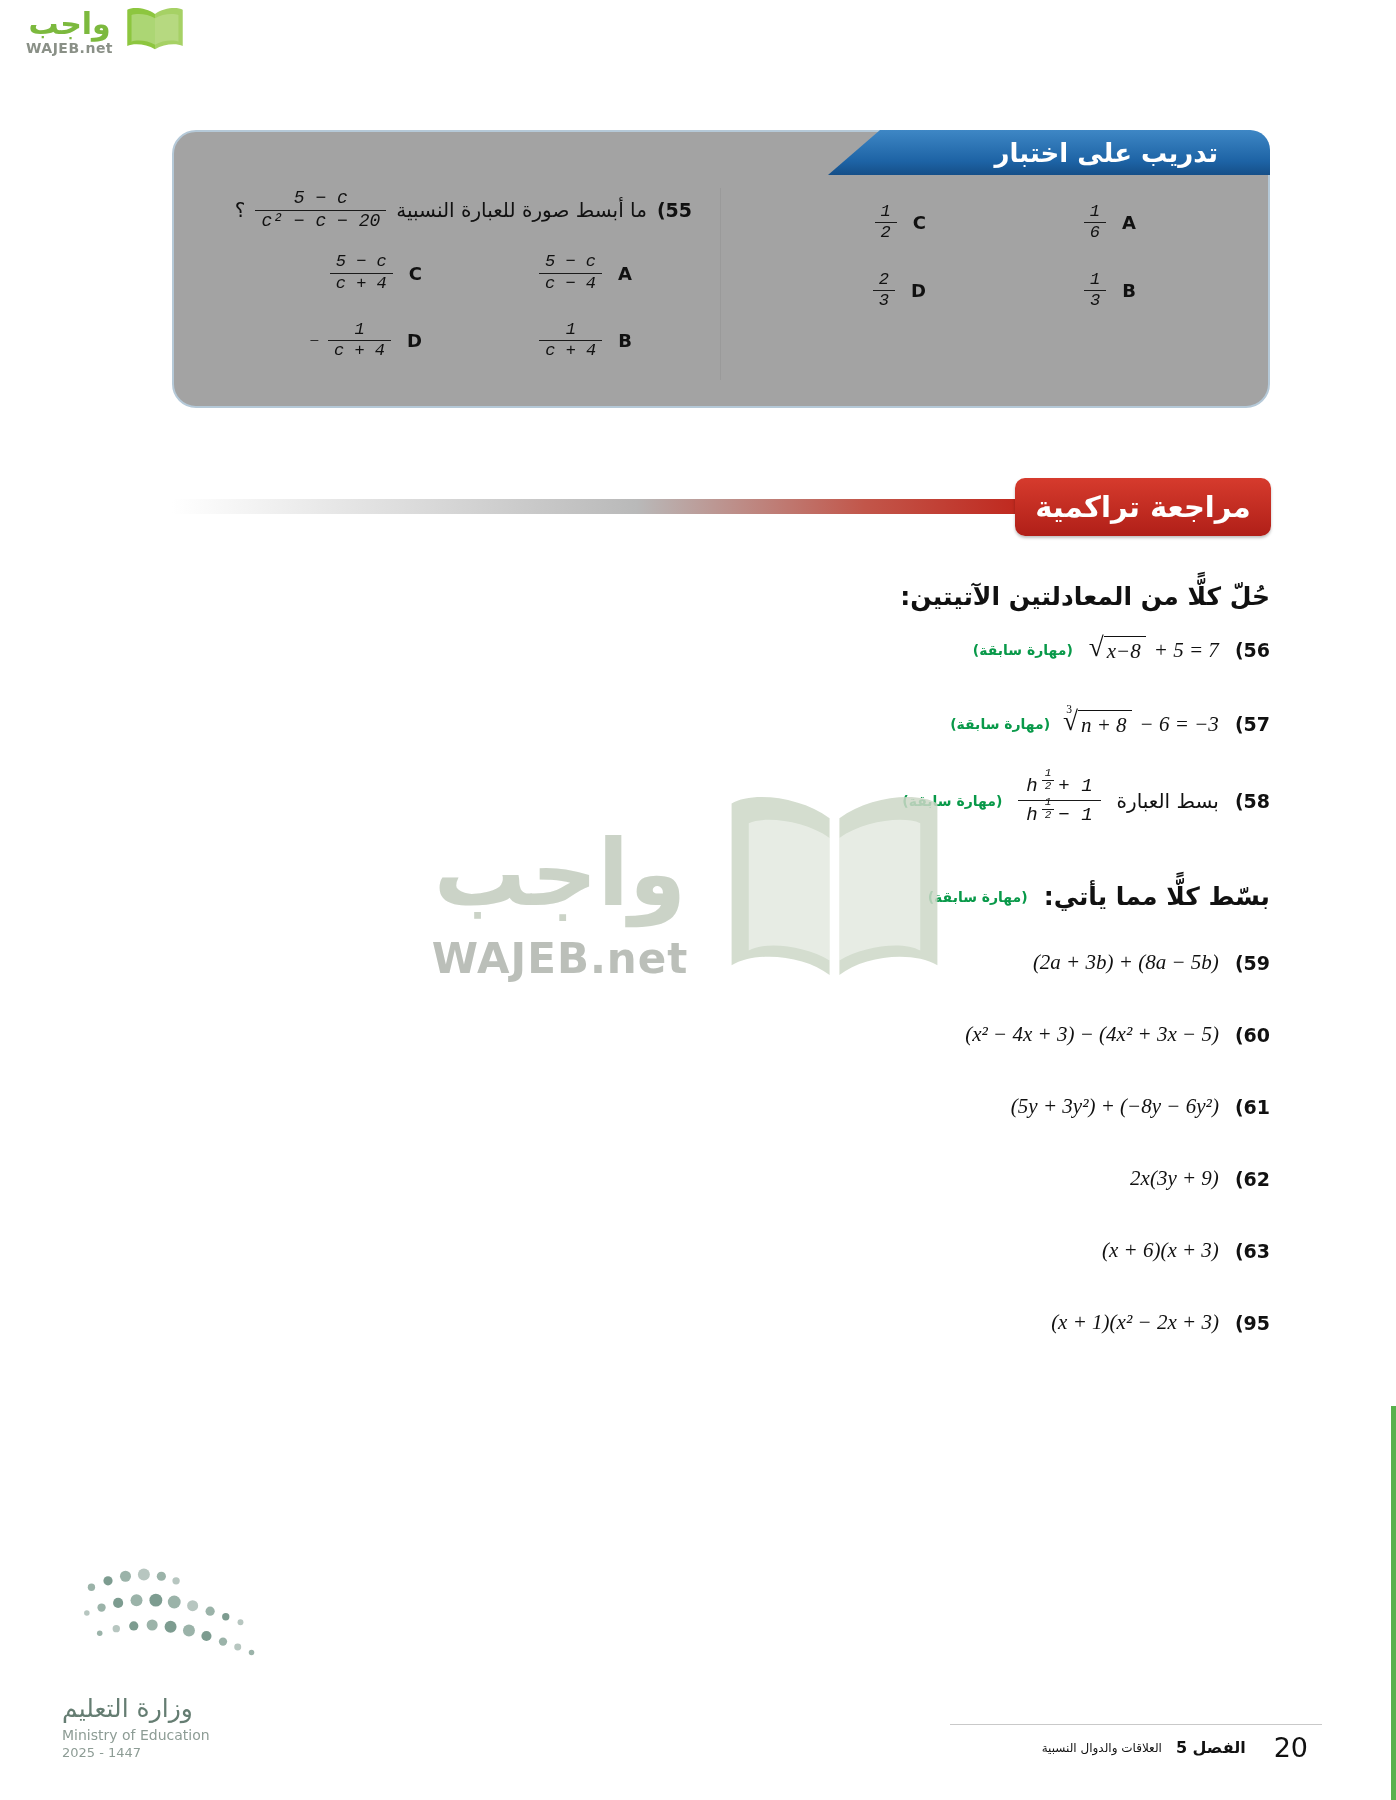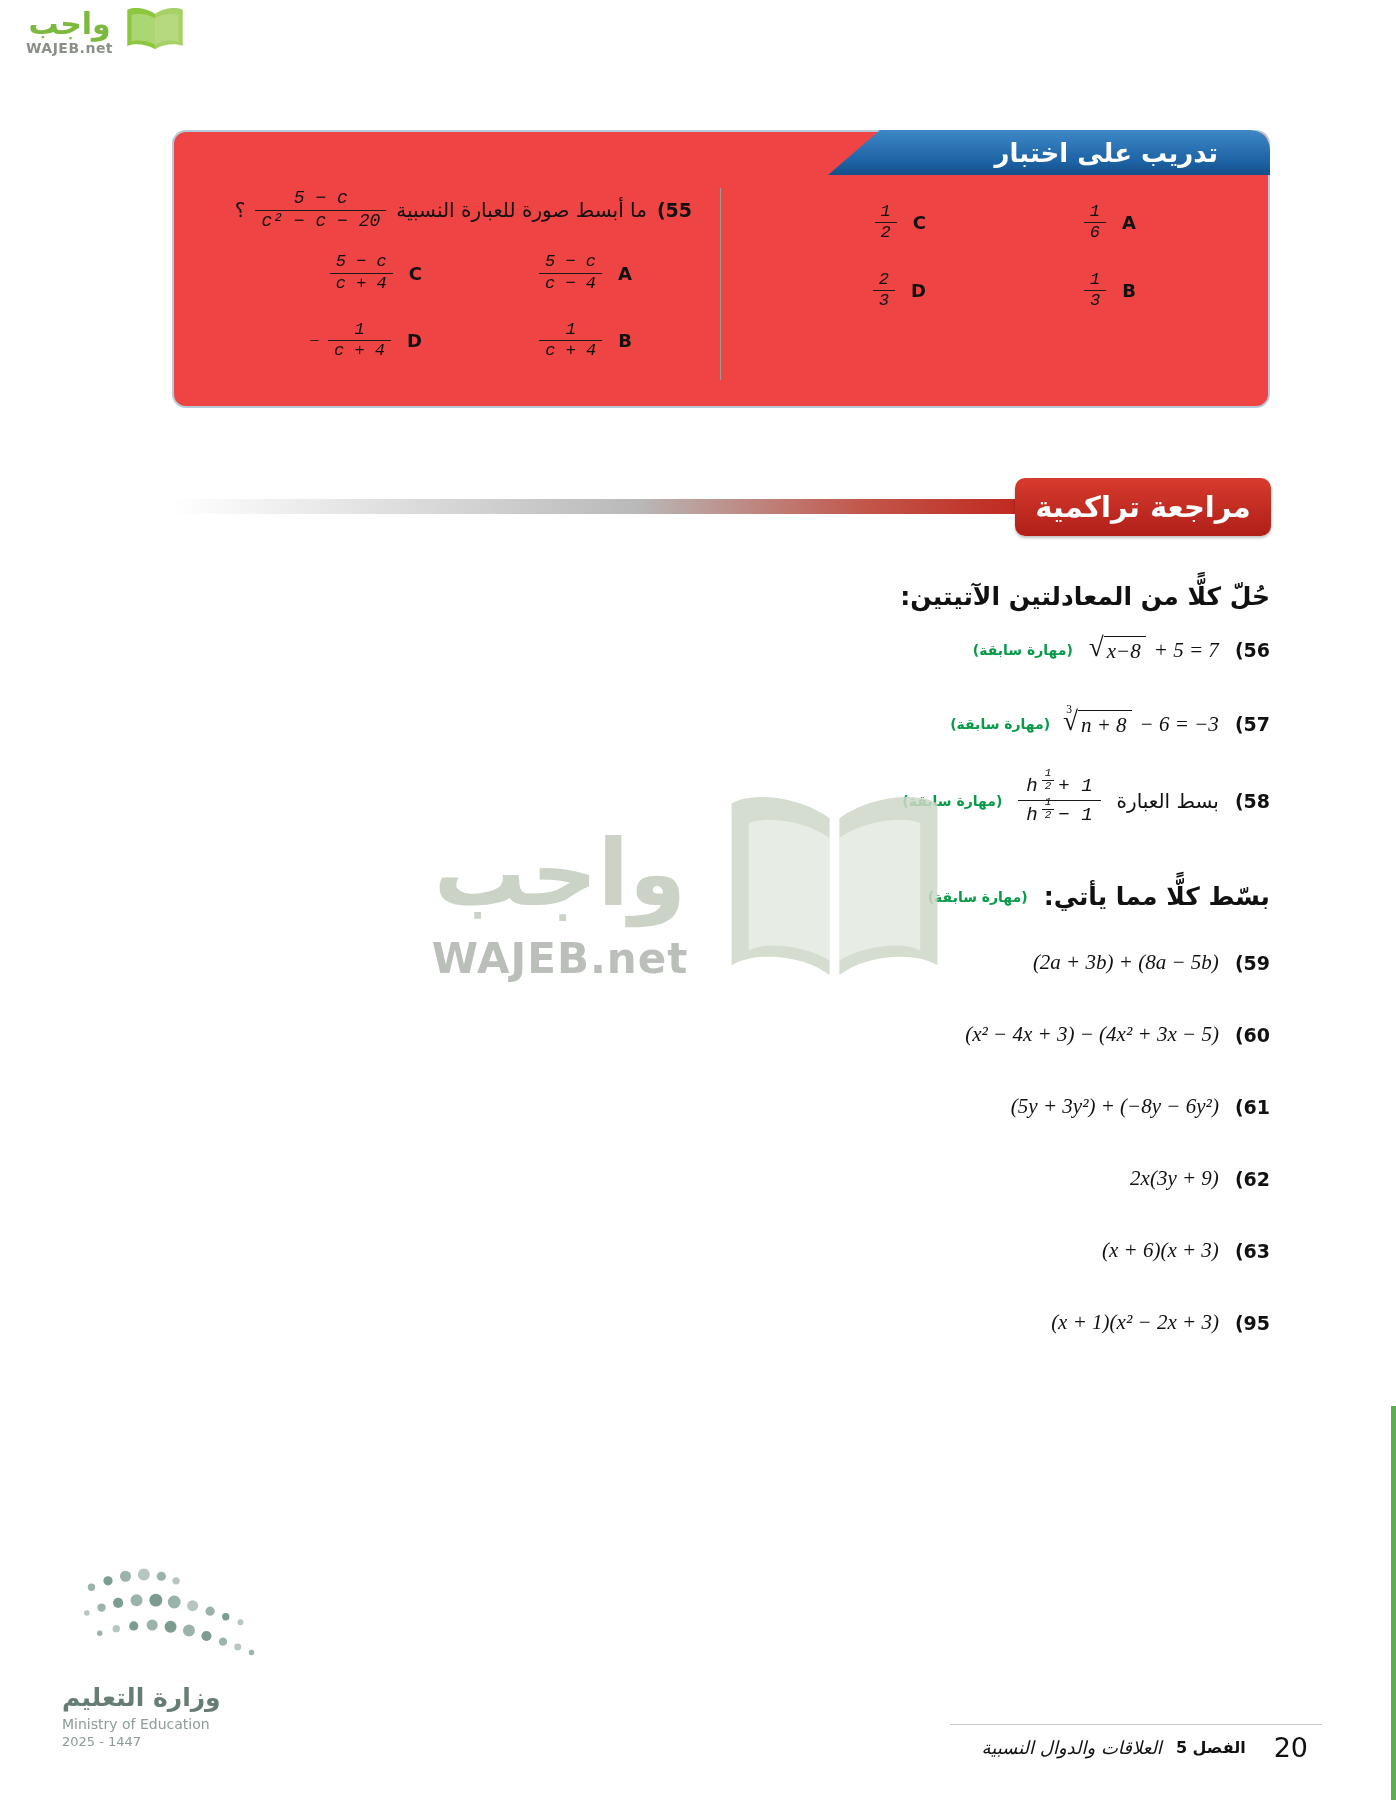--- a/index.html
+++ b/index.html
@@ -13,21 +13,21 @@
 
   
   .brand { left:26px; top:6px; display:flex; align-items:center; gap:10px; }
   .brand-text { text-align:center; }
   .brand-ar { font-size:30px; font-weight:bold; color:#7cb93e; line-height:1.1; }
   .brand-en { font-size:14px; font-weight:bold; color:#8a9087; letter-spacing:0.5px; }
 
   
   .test-box {
     left:172px; top:130px; width:1098px; height:278px;
-    border:2px solid #b5c9d8; border-radius:14px; background:#ef4444;
+    border:2px solid #b5c9d8; border-radius:24px; background:#a3a3a3;
   }
   .test-ribbon {
     position:absolute; right:-2px; top:-2px; width:442px; height:45px;
     background:linear-gradient(180deg,#3e87c5 0%,#1d63a5 70%,#154f88 100%);
     border-top-right-radius:20px;
     clip-path:polygon(0 100%, 52px 0, 100% 0, 100% 100%);
     display:flex; align-items:center; justify-content:flex-end;
     padding-right:52px;
   }
   .test-ribbon span { color:#fff; font-weight:bold; font-size:26px; }
@@ -92,30 +92,30 @@
   .arabic-label { font-size:20px; }
 
   
   .wm-text { left:420px; top:828px; width:280px; text-align:center; opacity:0.9; }
   .wm-ar { font-size:92px; font-weight:bold; color:#c6cfc2; line-height:1.0; }
   .wm-en { font-size:42px; font-weight:bold; color:#b4b9b2; letter-spacing:1px; margin-top:14px; }
   .wm-book { left:712px; top:788px; opacity:0.85; }
 
   
   .ministry { left:62px; top:1556px; width:280px; text-align:left; }
-  .ministry-ar { font-size:25px; font-weight:bold; color:#657d72; direction:rtl; text-align:left; margin-top:8px; }
+  .ministry-ar { font-size:25px; font-weight:normal; color:#657d72; direction:rtl; text-align:left; margin-top:19px; }
   .ministry-en { font-size:14px; color:#8d9c95; margin-top:4px; }
   .ministry-years { font-size:13px; color:#8d9c95; margin-top:2px; }
 
   
   .footer-rule { left:950px; top:1724px; width:372px; height:1px; background:#c9c9c9; }
   .footer { right:88px; top:1732px; display:flex; direction:rtl; align-items:center; gap:14px; }
   .page-num { font-size:27px; font-weight:normal; margin-left:14px; }
   .chapter { font-size:16px; font-weight:bold; }
-  .chapter-title { font-size:18px;font-style:italic; }
+  .chapter-title { font-size:12px; }
 
   .edge-bar { right:0; top:1406px; width:5px; height:394px; background:#58b14c; }
 </style>
 </head>
 <body>
 
 <div class="abs brand">
   <div class="brand-text">
     <div class="brand-ar">واجب</div>
     <div class="brand-en">WAJEB.net</div>

